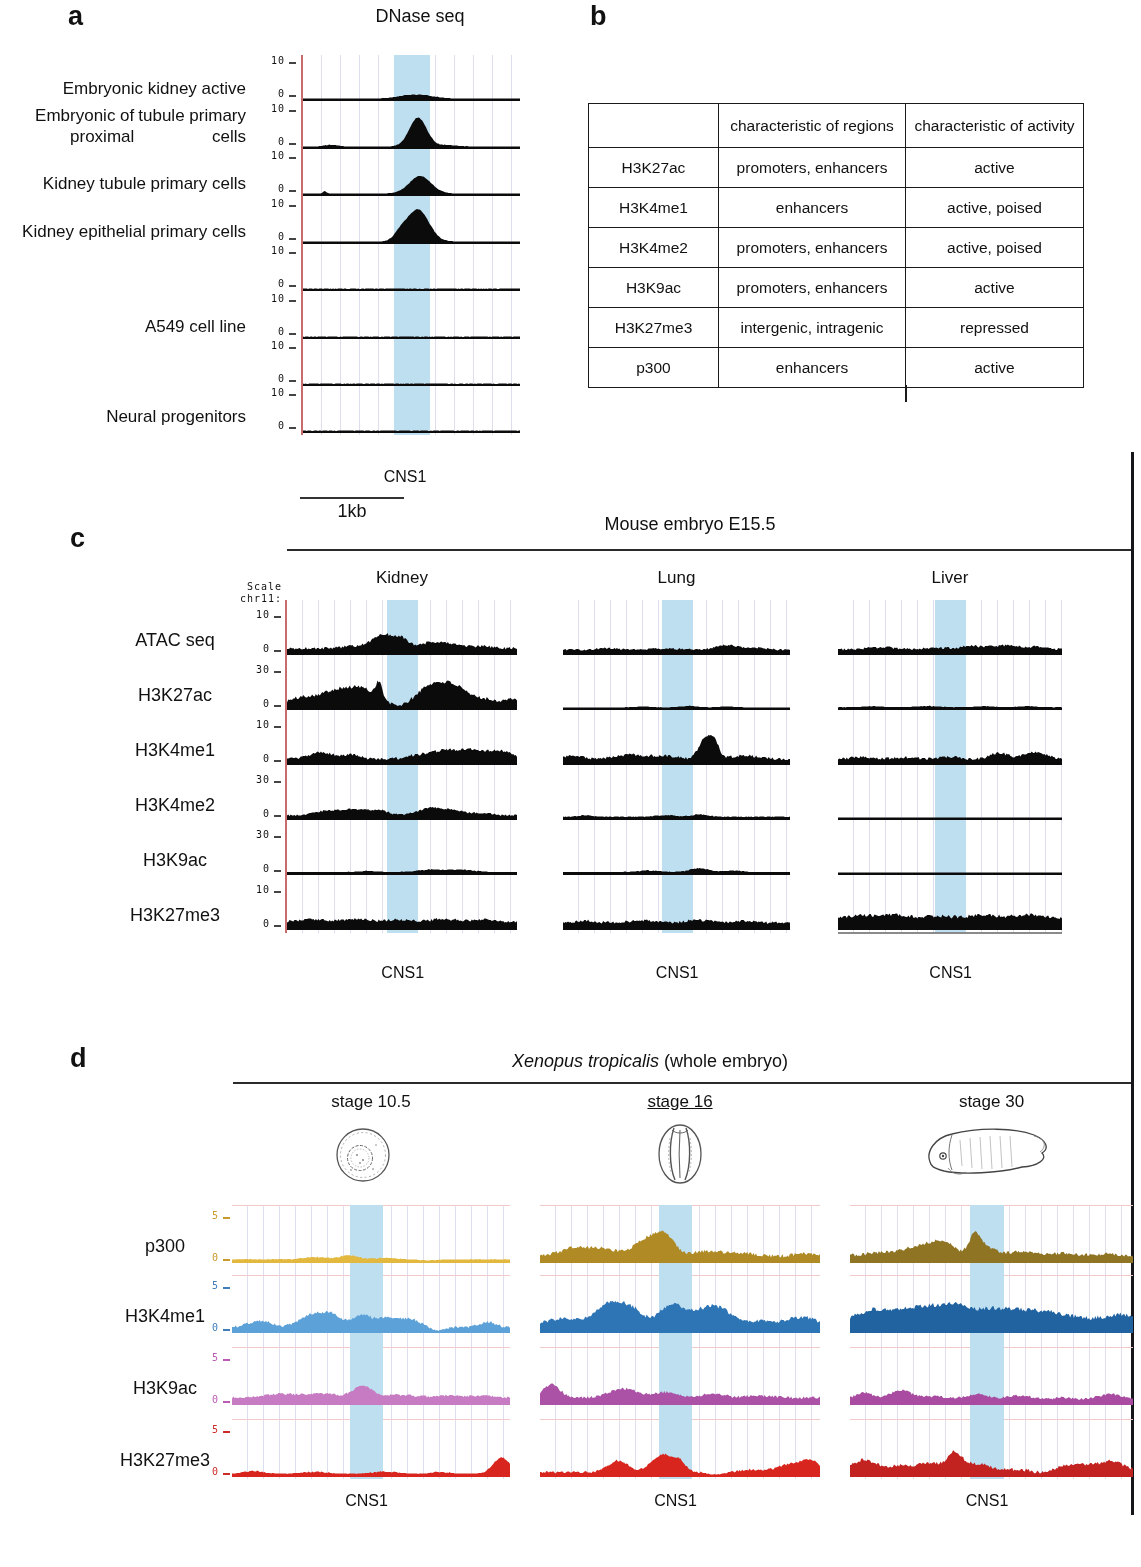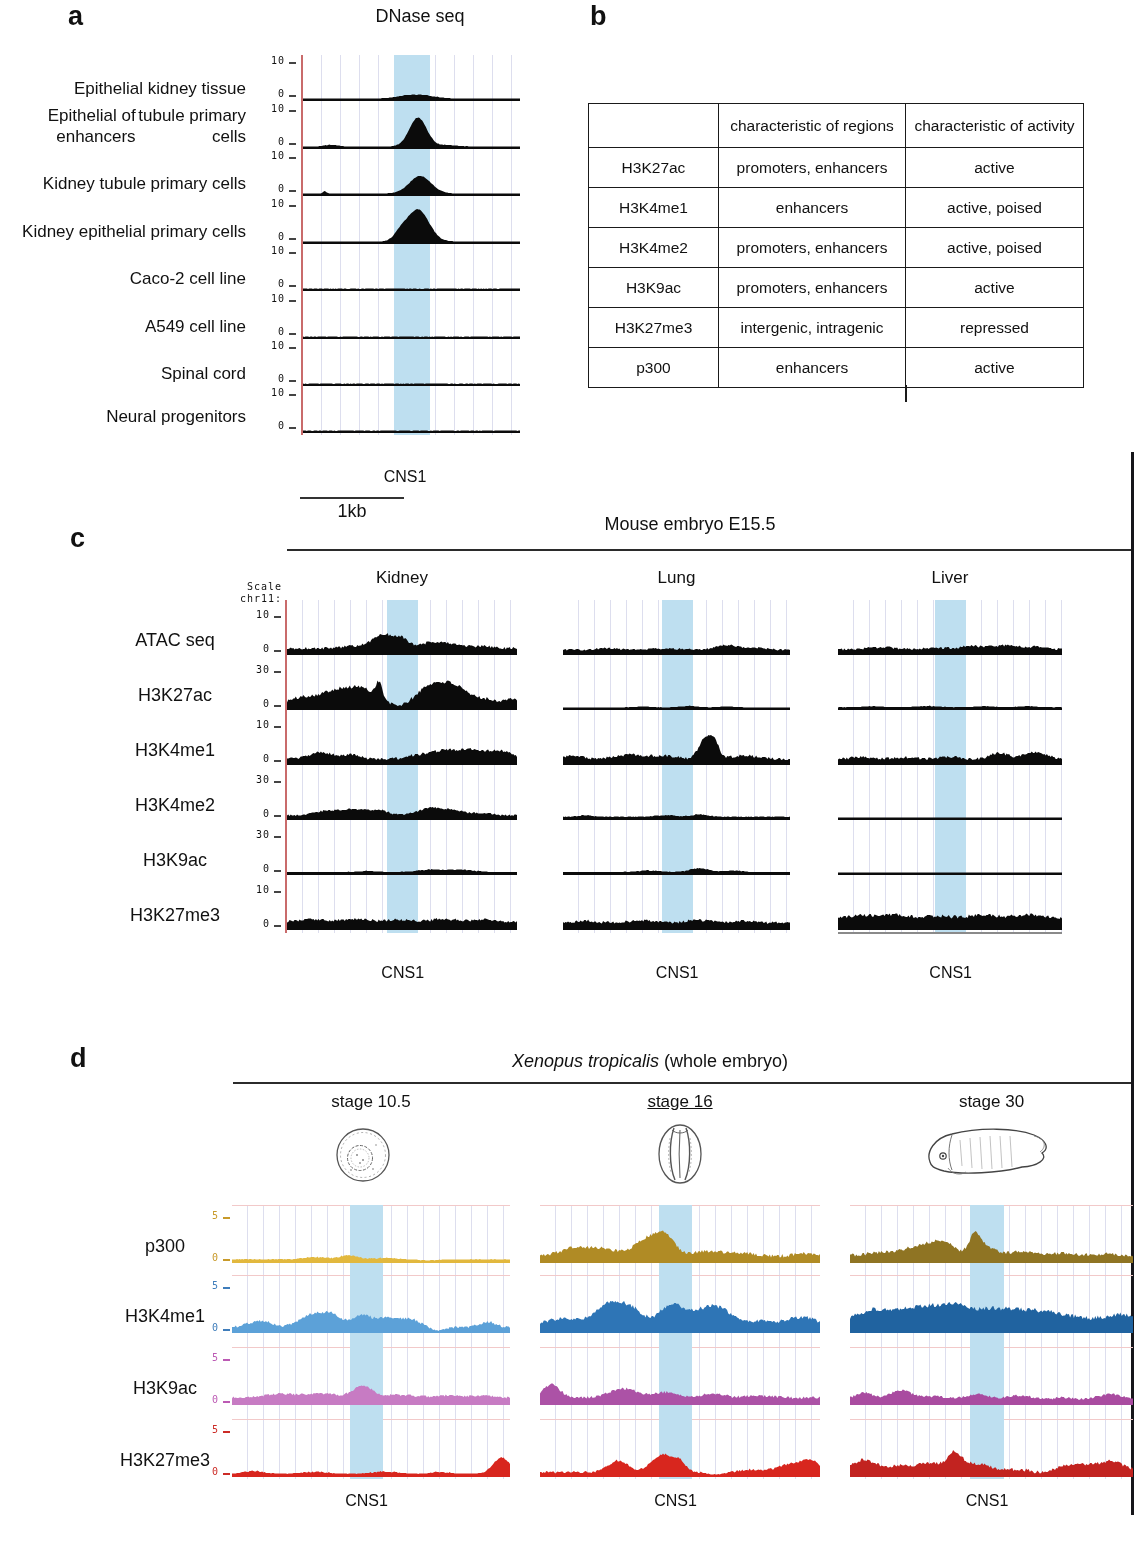--- a/index.html
+++ b/index.html
@@ -168,32 +168,32 @@
         <path d="M0,44 L0,42 L0.0,41.5 L1.3,42 L2.5,41.5 L3.8,41.5 L5.0,41.5 L6.3,42 L7.5,41.5 L8.8,41.5 L10.0,42 L11.3,41.5 L12.5,41.5 L13.8,42 L15.1,41.5 L16.3,41.5 L17.6,41.5 L18.8,41.5 L20.1,41.5 L21.3,41.5 L22.6,41.5 L23.8,42 L25.1,41.5 L26.3,41.5 L27.6,41.5 L28.8,41.5 L30.1,41.5 L31.4,41.5 L32.6,41.5 L33.9,41.5 L35.1,42 L36.4,42 L37.6,41.5 L38.9,42 L40.1,41.5 L41.4,41.5 L42.6,41.5 L43.9,41.5 L45.2,41.5 L46.4,41.5 L47.7,41.5 L48.9,41.5 L50.2,41.5 L51.4,41.5 L52.7,41.5 L53.9,41.5 L55.2,42 L56.4,42 L57.7,41.5 L59.0,41.5 L60.2,42 L61.5,41.5 L62.7,41.5 L64.0,41.5 L65.2,41.5 L66.5,42 L67.7,41.5 L69.0,42 L70.2,41.5 L71.5,41.5 L72.8,41.5 L74.0,41.5 L75.3,41.5 L76.5,42 L77.8,42 L79.0,41.5 L80.3,42 L81.5,41.5 L82.8,41.5 L84.0,41.5 L85.3,41.5 L86.5,41.5 L87.8,42 L89.1,41.5 L90.3,41.5 L91.6,41.5 L92.8,41.5 L94.1,41.5 L95.3,42 L96.6,41.5 L97.8,41.5 L99.1,41.5 L100.3,41.5 L101.6,41.5 L102.9,41.5 L104.1,41.5 L105.4,41.5 L106.6,41.5 L107.9,41.5 L109.1,41.5 L110.4,41.5 L111.6,42 L112.9,41.5 L114.1,41.5 L115.4,41.5 L116.7,42 L117.9,42 L119.2,41.5 L120.4,42 L121.7,41.5 L122.9,41.5 L124.2,41.5 L125.4,42 L126.7,41.5 L127.9,42 L129.2,41.5 L130.5,42 L131.7,41.5 L133.0,41.5 L134.2,41.5 L135.5,41.5 L136.7,41.5 L138.0,41.5 L139.2,41.5 L140.5,41.5 L141.7,41.5 L143.0,42 L144.2,42 L145.5,41.5 L146.8,42 L148.0,41.5 L149.3,42 L150.5,41.5 L151.8,41.5 L153.0,41.5 L154.3,41.5 L155.5,41.5 L156.8,42 L158.0,41.5 L159.3,42 L160.6,42 L161.8,41.5 L163.1,41.5 L164.3,41.5 L165.6,41.5 L166.8,42 L168.1,41.5 L169.3,41.5 L170.6,41.5 L171.8,41.5 L173.1,41.5 L174.4,41.5 L175.6,41.5 L176.9,41.5 L178.1,41.5 L179.4,41.5 L180.6,41.5 L181.9,41.5 L183.1,41.5 L184.4,41.5 L185.6,42 L186.9,41.5 L188.2,42 L189.4,41.5 L190.7,41.5 L191.9,41.5 L193.2,41.5 L194.4,41.5 L195.7,41.5 L196.9,42 L198.2,41.5 L199.4,42 L200.7,41.5 L201.9,41.5 L203.2,41.5 L204.5,41.5 L205.7,41.5 L207.0,41.5 L208.2,41.5 L209.5,42 L210.7,41.5 L212.0,41.5 L213.2,41.5 L214.5,41.5 L215.7,41.5 L217.0,41.5 L217,42 L217,44 Z" fill="#0B0B0B"></path>
       </svg>
       <svg width="217" height="44" viewBox="0 0 217 44" class="tracksvg" style="top: 287px;">
         <path d="M0,44 L0,42 L0.0,41.5 L1.3,42 L2.5,41.5 L3.8,42 L5.0,42 L6.3,41.5 L7.5,41.5 L8.8,41.5 L10.0,41.5 L11.3,41.5 L12.5,41.5 L13.8,41.5 L15.1,41.5 L16.3,42 L17.6,41.5 L18.8,41.5 L20.1,41.5 L21.3,41.5 L22.6,41.5 L23.8,41.5 L25.1,41.5 L26.3,41.5 L27.6,41.5 L28.8,41.5 L30.1,42 L31.4,42 L32.6,41.5 L33.9,41.5 L35.1,41.5 L36.4,41.5 L37.6,41.5 L38.9,42 L40.1,42 L41.4,41.5 L42.6,42 L43.9,41.5 L45.2,41.5 L46.4,42 L47.7,41.5 L48.9,42 L50.2,41.5 L51.4,41.5 L52.7,42 L53.9,41.5 L55.2,41.5 L56.4,41.5 L57.7,41.5 L59.0,41.5 L60.2,42 L61.5,42 L62.7,41.5 L64.0,41.5 L65.2,41.5 L66.5,42 L67.7,41.5 L69.0,41.5 L70.2,41.5 L71.5,41.5 L72.8,42 L74.0,41.5 L75.3,41.5 L76.5,41.5 L77.8,42 L79.0,41.5 L80.3,42 L81.5,41.5 L82.8,41.5 L84.0,41.5 L85.3,41.5 L86.5,41.5 L87.8,41.5 L89.1,41.5 L90.3,41.5 L91.6,42 L92.8,41.5 L94.1,41.5 L95.3,41.5 L96.6,42 L97.8,41.5 L99.1,42 L100.3,41.5 L101.6,42 L102.9,41.5 L104.1,41.5 L105.4,41.5 L106.6,42 L107.9,41.5 L109.1,41.5 L110.4,42 L111.6,41.5 L112.9,41.5 L114.1,41.5 L115.4,41.5 L116.7,41.5 L117.9,41.5 L119.2,41.5 L120.4,41.5 L121.7,42 L122.9,41.5 L124.2,41.5 L125.4,41.5 L126.7,41.5 L127.9,41.5 L129.2,41.5 L130.5,41.5 L131.7,41.5 L133.0,41.5 L134.2,41.5 L135.5,41.5 L136.7,41.5 L138.0,41.5 L139.2,41.5 L140.5,41.5 L141.7,41.5 L143.0,41.5 L144.2,41.5 L145.5,42 L146.8,42 L148.0,41.5 L149.3,41.5 L150.5,42 L151.8,41.5 L153.0,42 L154.3,42 L155.5,42 L156.8,41.5 L158.0,41.5 L159.3,41.5 L160.6,42 L161.8,42 L163.1,41.5 L164.3,41.5 L165.6,42 L166.8,41.5 L168.1,41.5 L169.3,41.5 L170.6,42 L171.8,41.5 L173.1,42 L174.4,41.5 L175.6,41.5 L176.9,41.5 L178.1,41.5 L179.4,42 L180.6,41.5 L181.9,41.5 L183.1,41.5 L184.4,41.5 L185.6,41.5 L186.9,41.5 L188.2,41.5 L189.4,42 L190.7,41.5 L191.9,42 L193.2,42 L194.4,42 L195.7,41.5 L196.9,41.5 L198.2,41.5 L199.4,41.5 L200.7,41.5 L201.9,41.5 L203.2,41.5 L204.5,42 L205.7,41.5 L207.0,41.5 L208.2,41.5 L209.5,42 L210.7,41.5 L212.0,41.5 L213.2,41.5 L214.5,42 L215.7,41.5 L217.0,42 L217,42 L217,44 Z" fill="#0B0B0B"></path>
       </svg>
       <svg width="217" height="44" viewBox="0 0 217 44" class="tracksvg" style="top: 334px;">
         <path d="M0,44 L0,42 L0.0,41.5 L1.3,41.5 L2.5,41.5 L3.8,42 L5.0,41.5 L6.3,41.5 L7.5,41.5 L8.8,42 L10.0,42 L11.3,41.5 L12.5,41.5 L13.8,41.5 L15.1,42 L16.3,41.5 L17.6,41.5 L18.8,42 L20.1,41.5 L21.3,41.5 L22.6,41.5 L23.8,41.5 L25.1,42 L26.3,41.5 L27.6,41.5 L28.8,41.5 L30.1,42 L31.4,41.5 L32.6,42 L33.9,42 L35.1,41.5 L36.4,41.5 L37.6,41.5 L38.9,41.5 L40.1,41.5 L41.4,41.5 L42.6,41.5 L43.9,41.5 L45.2,41.5 L46.4,41.5 L47.7,41.5 L48.9,41.5 L50.2,41.5 L51.4,42 L52.7,41.5 L53.9,41.5 L55.2,41.5 L56.4,41.5 L57.7,41.5 L59.0,41.5 L60.2,41.5 L61.5,42 L62.7,41.5 L64.0,41.5 L65.2,41.5 L66.5,41.5 L67.7,42 L69.0,42 L70.2,41.5 L71.5,41.5 L72.8,42 L74.0,41.5 L75.3,41.5 L76.5,42 L77.8,41.5 L79.0,41.5 L80.3,41.5 L81.5,41.5 L82.8,41.5 L84.0,41.5 L85.3,41.5 L86.5,41.5 L87.8,41.5 L89.1,41.5 L90.3,41.5 L91.6,41.5 L92.8,41.5 L94.1,42 L95.3,42 L96.6,41.5 L97.8,41.5 L99.1,41.5 L100.3,41.5 L101.6,41.5 L102.9,41.5 L104.1,41.5 L105.4,41.5 L106.6,41.5 L107.9,42 L109.1,42 L110.4,41.5 L111.6,41.5 L112.9,41.5 L114.1,41.5 L115.4,41.5 L116.7,42 L117.9,41.5 L119.2,41.5 L120.4,41.5 L121.7,41.5 L122.9,41.5 L124.2,41.5 L125.4,42 L126.7,42 L127.9,41.5 L129.2,42 L130.5,41.5 L131.7,41.5 L133.0,41.5 L134.2,41.5 L135.5,41.5 L136.7,42 L138.0,41.5 L139.2,41.5 L140.5,41.5 L141.7,41.5 L143.0,41.5 L144.2,41.5 L145.5,41.5 L146.8,41.5 L148.0,41.5 L149.3,41.5 L150.5,41.5 L151.8,42 L153.0,42 L154.3,41.5 L155.5,41.5 L156.8,42 L158.0,41.5 L159.3,41.5 L160.6,41.5 L161.8,41.5 L163.1,41.5 L164.3,41.5 L165.6,41.5 L166.8,42 L168.1,41.5 L169.3,41.5 L170.6,41.5 L171.8,42 L173.1,41.5 L174.4,41.5 L175.6,42 L176.9,41.5 L178.1,42 L179.4,41.5 L180.6,41.5 L181.9,41.5 L183.1,41.5 L184.4,41.5 L185.6,41.5 L186.9,41.5 L188.2,41.5 L189.4,41.5 L190.7,42 L191.9,41.5 L193.2,41.5 L194.4,41.5 L195.7,41.5 L196.9,41.5 L198.2,41.5 L199.4,41.5 L200.7,41.5 L201.9,41.5 L203.2,41.5 L204.5,41.5 L205.7,41.5 L207.0,41.5 L208.2,41.5 L209.5,41.5 L210.7,41.5 L212.0,41.5 L213.2,41.5 L214.5,42 L215.7,41.5 L217.0,41.5 L217,42 L217,44 Z" fill="#0B0B0B"></path>
       </svg>
     </div>
     <div class="rlabel" style="right: 895px; width: 240px; top: 55px; height: 44px;">
-      <span>Epithelial kidney tissue</span>
+      <span>Embryonic kidney active</span>
     </div>
     <div class="scl" style="right: 845px; top: 52px; width: 46px;">
       <span>10</span>
       <span class="tick" style="background: rgb(68, 68, 68);"></span>
     </div>
     <div class="scl" style="right: 845px; top: 85px; width: 46px;">
       <span>0</span>
       <span class="tick" style="background: rgb(68, 68, 68);"></span>
     </div>
     <div class="rlabel" style="right: 895px; width: 240px; top: 103px; height: 44px;">
-      <span>Epithelial of enhancers</span>
+      <span>Embryonic of proximal</span>
       <br>
       <span>tubule primary cells</span>
     </div>
     <div class="scl" style="right: 845px; top: 100px; width: 46px;">
       <span>10</span>
       <span class="tick" style="background: rgb(68, 68, 68);"></span>
     </div>
     <div class="scl" style="right: 845px; top: 133px; width: 46px;">
       <span>0</span>
       <span class="tick" style="background: rgb(68, 68, 68);"></span>
@@ -213,44 +213,38 @@
       <span>Kidney epithelial primary cells</span>
     </div>
     <div class="scl" style="right: 845px; top: 195px; width: 46px;">
       <span>10</span>
       <span class="tick" style="background: rgb(68, 68, 68);"></span>
     </div>
     <div class="scl" style="right: 845px; top: 228px; width: 46px;">
       <span>0</span>
       <span class="tick" style="background: rgb(68, 68, 68);"></span>
     </div>
-    <div class="rlabel" style="right: 895px; width: 240px; top: 245px; height: 44px;">
-      <span>Caco-2 cell line</span>
-    </div>
     <div class="scl" style="right: 845px; top: 242px; width: 46px;">
       <span>10</span>
       <span class="tick" style="background: rgb(68, 68, 68);"></span>
     </div>
     <div class="scl" style="right: 845px; top: 275px; width: 46px;">
       <span>0</span>
       <span class="tick" style="background: rgb(68, 68, 68);"></span>
     </div>
     <div class="rlabel" style="right: 895px; width: 240px; top: 293px; height: 44px;">
       <span>A549 cell line</span>
     </div>
     <div class="scl" style="right: 845px; top: 290px; width: 46px;">
       <span>10</span>
       <span class="tick" style="background: rgb(68, 68, 68);"></span>
     </div>
     <div class="scl" style="right: 845px; top: 323px; width: 46px;">
       <span>0</span>
       <span class="tick" style="background: rgb(68, 68, 68);"></span>
-    </div>
-    <div class="rlabel" style="right: 895px; width: 240px; top: 340px; height: 44px;">
-      <span>Spinal cord</span>
     </div>
     <div class="scl" style="right: 845px; top: 337px; width: 46px;">
       <span>10</span>
       <span class="tick" style="background: rgb(68, 68, 68);"></span>
     </div>
     <div class="scl" style="right: 845px; top: 370px; width: 46px;">
       <span>0</span>
       <span class="tick" style="background: rgb(68, 68, 68);"></span>
     </div>
     <div class="rlabel" style="right: 895px; width: 240px; top: 383px; height: 44px;">

